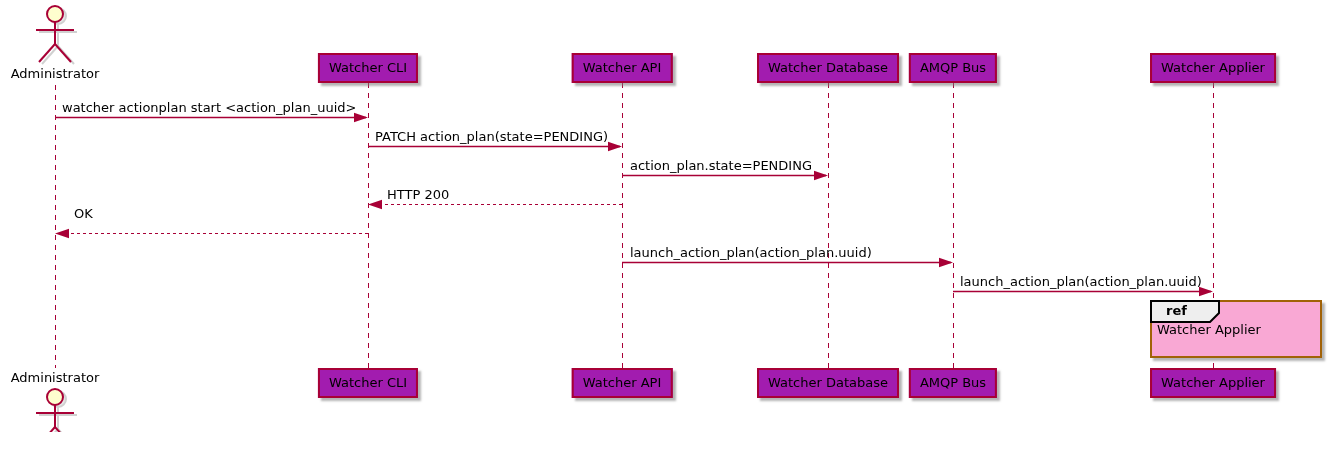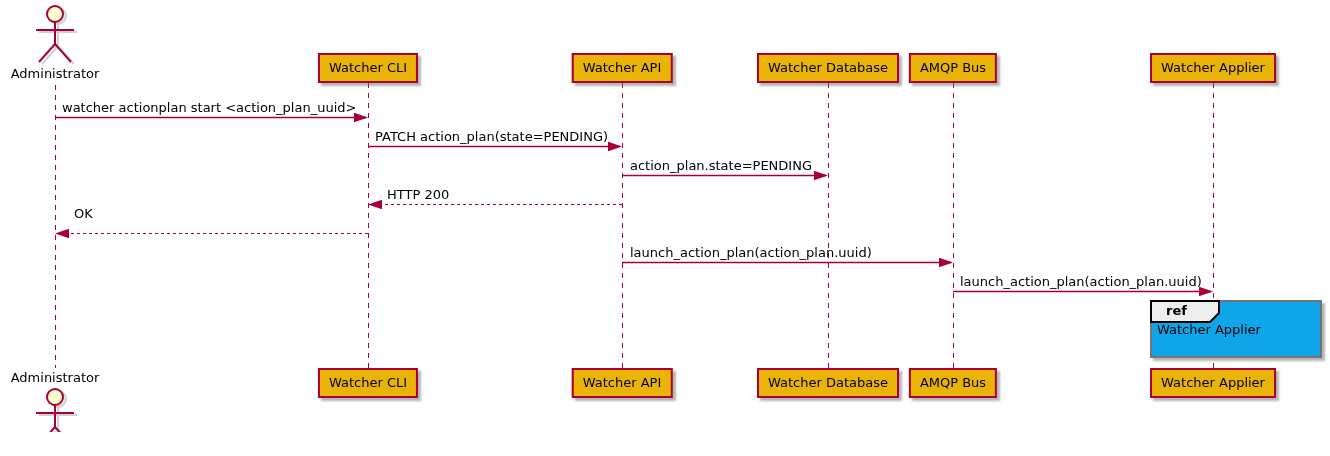--- a/index.html
+++ b/index.html
@@ -11,21 +11,21 @@
     font-family: "DejaVu Sans", "Liberation Sans", sans-serif;
     font-size: 13px;
     color: #000000;
     overflow: hidden;
   }
   #wires { position: absolute; left: 0; top: 0; z-index: 1; }
 
   .participant-box {
     position: absolute;
     transform: translateX(-50%);
-    background: #eab308;
+    background: #a21caf;
     border: 2px solid #A80036;
     padding: 5px 9px 6px 9px;
     white-space: nowrap;
     box-shadow: 3px 3px 2px rgba(120,120,120,0.55);
     z-index: 2;
     line-height: 15px;
   }
   .actor-label {
     position: absolute;
     transform: translateX(-50%);
@@ -40,22 +40,22 @@
     z-index: 2;
     line-height: 14px;
   }
 
   .ref-box {
     position: absolute;
     left: 1150px;
     top: 300px;
     width: 168px;
     height: 54px;
-    background: #0ea5e9;
-    border: 2px solid #737373;
+    background: #f9a8d4;
+    border: 2px solid #a16207;
     box-shadow: 3px 3px 2px rgba(120,120,120,0.55);
     z-index: 3;
   }
   .ref-header-shape { position: absolute; left: -2px; top: -2px; }
   .ref-keyword {
     position: absolute;
     left: 14px;
     top: 1px;
     font-weight: bold;
     z-index: 4;

